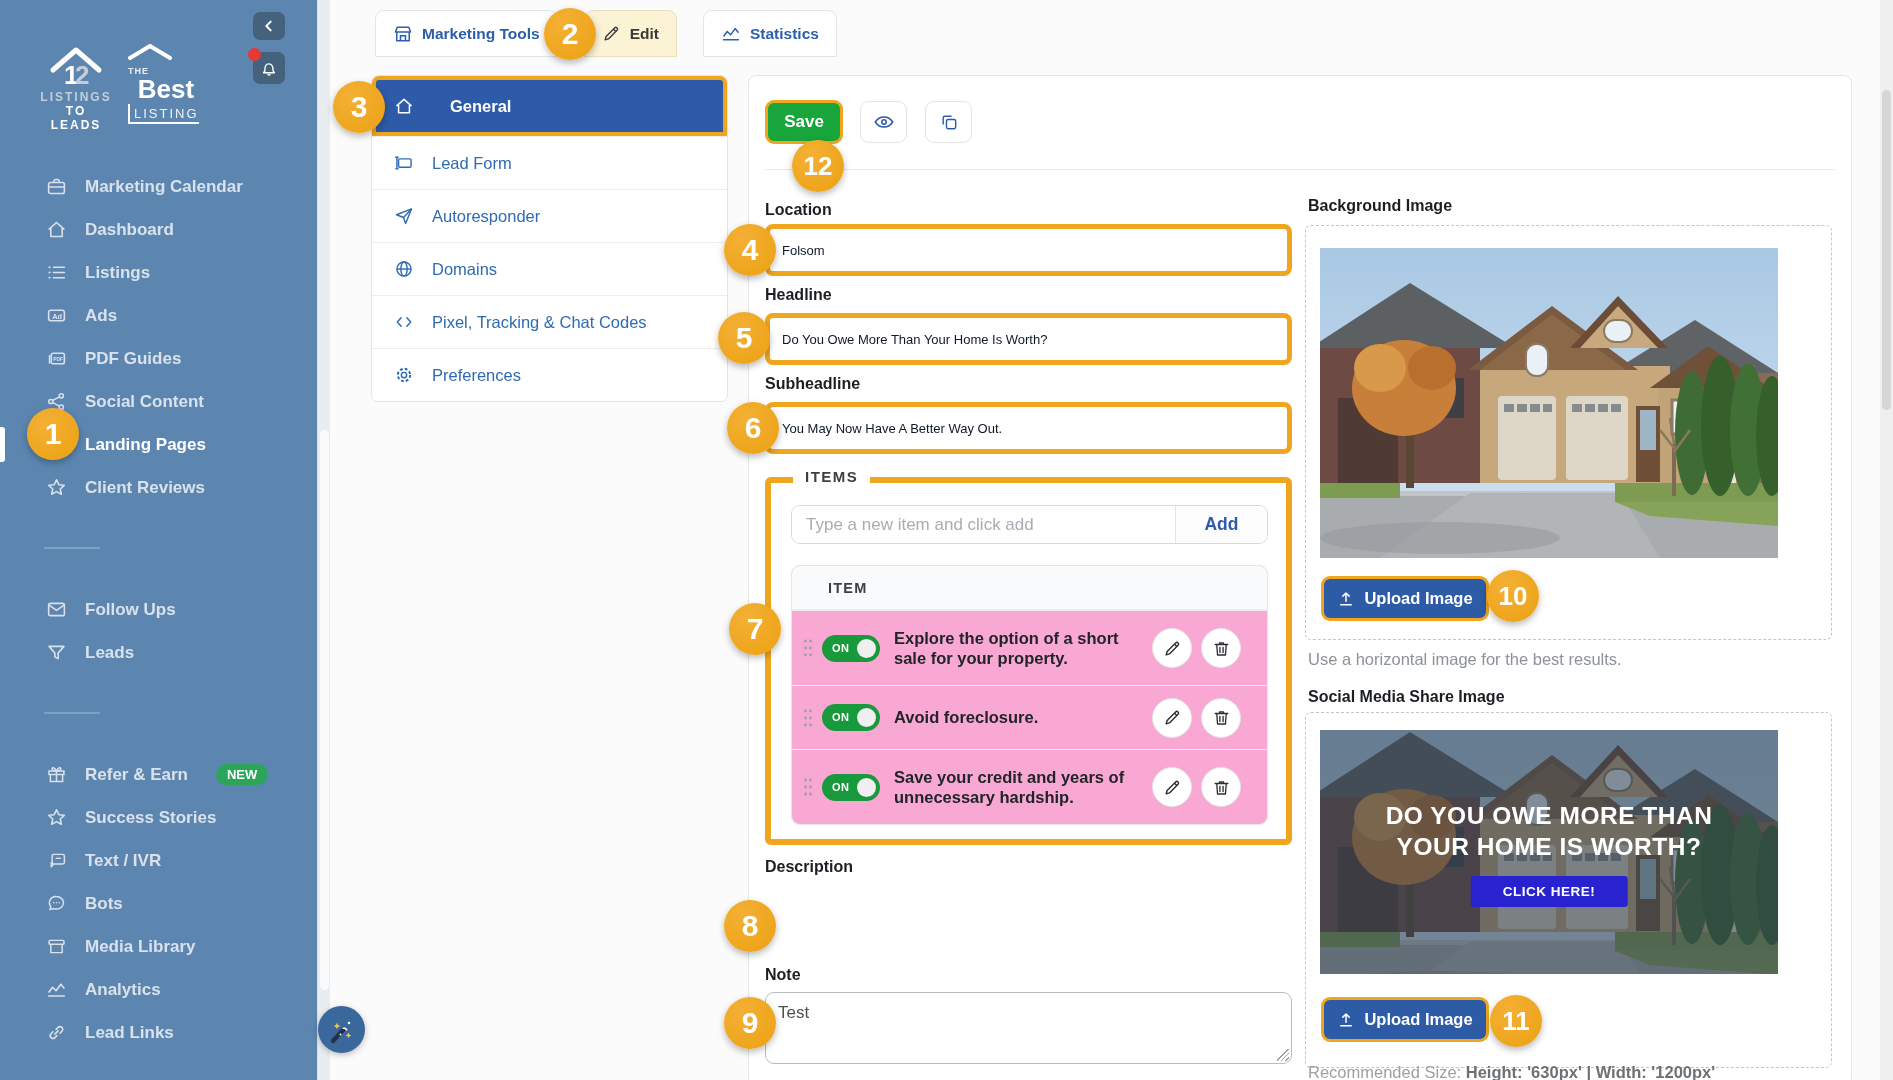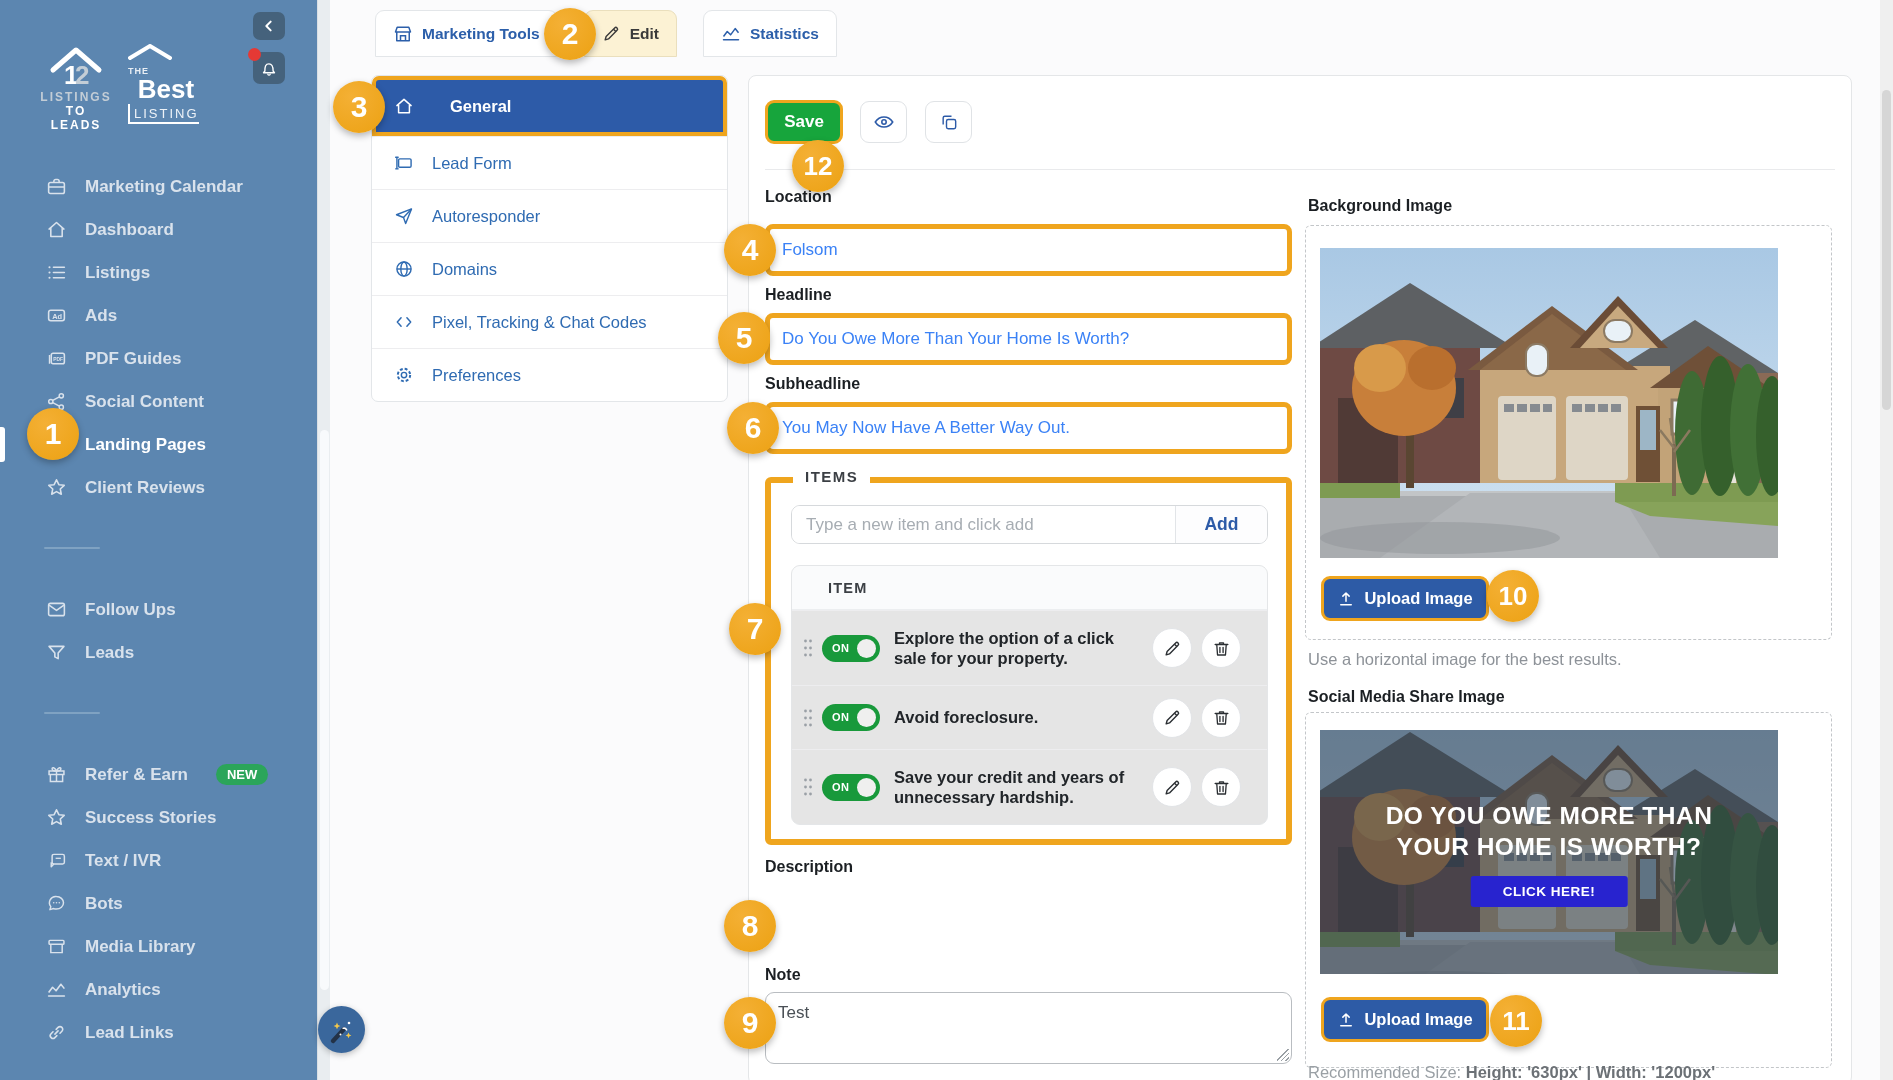--- a/index.html
+++ b/index.html
@@ -43,30 +43,30 @@
   .subnav-item.active { height:60px; background:#2d5ba8; color:#ffffff; font-weight:700; border:4px solid #efa51e; border-radius:7px 7px 0 0; padding-left:18px;gap:36px; }
 
   
   .main-card { position:absolute; left:748px; top:75px; width:1104px; height:1010px; background:#ffffff; border:1px solid #e4e6e8; border-radius:8px; }
 
   .btn-save { position:absolute; left:765px; top:100px; width:78px; height:44px; background:#17a53c; border:3px solid #efa51e; border-radius:9px; color:#ffffff; font-size:17px; font-weight:700; display:flex; align-items:center; justify-content:center; cursor:pointer; z-index:2; }
   .btn-icon { position:absolute; width:47px; height:42px; background:#ffffff; border:1px solid #e0e3e6; border-radius:9px; display:flex; align-items:center; justify-content:center; color:#2d5ba8; cursor:pointer; }
   .toolbar-divider { position:absolute; left:765px; top:169px; width:1070px; height:1px; background:#e9eaec; }
 
   .f-label { position:absolute; left:765px; font-size:16px; font-weight:700; color:#1b1f23; }
-  .a-input { position:absolute; left:765px; width:527px; height:52px; border:5px solid #efa51e; border-radius:8px; background:#fff; font-family:"Liberation Sans",sans-serif; font-size:17px; color:#3b82f6; padding:0 12px; outline:none; }
+  .a-input { position:absolute; left:765px; width:527px; height:52px; border:5px solid #efa51e; border-radius:8px; background:#fff; font-family:"Liberation Sans",sans-serif; font-size:13px; color:#0f172a; padding:0 12px; outline:none; }
 
   
   .items-box { position:absolute; left:765px; top:477px; width:527px; height:368px; border:6px solid #efa51e; border-radius:6px; }
   .items-legend { position:absolute; left:22px; top:-15px; background:#ffffff; padding:0 12px; font-size:15px; font-weight:700; letter-spacing:1.5px; color:#3b3f44; }
   .add-group { position:absolute; left:20px; top:22px; width:477px; height:39px; display:flex; border:1px solid #d6d9dc; border-radius:9px; overflow:hidden; background:#fff; }
   .add-group input { flex:1; border:none; outline:none; font-family:"Liberation Sans",sans-serif; font-size:17px; color:#4a5056; padding:0 14px; }
   .add-group input::placeholder { color:#a7adb3; }
   .add-btn { width:92px; border:none; border-left:1px solid #e2e5e8; background:#fdfdfe; color:#2d5ba8; font-size:17.5px; font-weight:700; cursor:pointer; font-family:"Liberation Sans",sans-serif; }
-  .items-table { position:absolute; left:20px; top:82px; width:477px; border:1px solid #e4e6e8; border-radius:9px; overflow:hidden; background:#e5e5e5; }
+  .items-table { position:absolute; left:20px; top:82px; width:477px; border:1px solid #e4e6e8; border-radius:9px; overflow:hidden; background:#f9a8d4; }
   .items-head { height:44px; display:flex; align-items:center; padding-left:36px; background:#fafbfc; border-bottom:1px solid #eceef0; font-size:14.5px; font-weight:700; letter-spacing:1.2px; color:#3b3f44; }
   .item-row { display:flex; align-items:center; border-top:1px solid #ededef; padding:0 10px 0 8px; }
   .item-row:first-of-type { border-top:none; }
   .row-h2 { height:75px; } .row-h1 { height:64px; }
   .drag { color:#9aa0a6; width:16px; display:flex; justify-content:center; cursor:grab; }
   .toggle { width:58px; height:27px; background:#18993b; border-radius:14px; position:relative; margin:0 14px 0 6px; flex:0 0 auto; cursor:pointer; }
   .toggle .on-txt { position:absolute; left:10px; top:7px; color:#fff; font-size:11px; font-weight:700; letter-spacing:.5px; }
   .toggle .knob { position:absolute; right:4px; top:4px; width:19px; height:19px; background:#efefef; border-radius:50%; }
   .item-text { flex:1; font-size:16.5px; font-weight:700; color:#212529; line-height:1.22; padding-right:6px; }
   .row-actions { display:flex; gap:9px; }
@@ -504,21 +504,21 @@
   <div class="btn-icon" style="left:925px; top:101px;">
     <span>
         <svg class="ic" width="20" height="20" viewBox="0 0 24 24">
           <rect x="9" y="9" width="11" height="11" rx="2" fill="none" stroke="currentColor" stroke-width="1.7"></rect>
           <path d="M5 15V7a2 2 0 0 1 2-2h8" fill="none" stroke="currentColor" stroke-width="1.7"></path>
         </svg>
       </span>
   </div>
   <div class="toolbar-divider"></div>
 
-  <div class="f-label" style="top:188px;">Location</div>
+  <div class="f-label" style="top:201px;">Location</div>
   <input class="a-input" style="top: 224px;" readonly="" value="Folsom">
 
   <div class="f-label" style="top:286px;">Headline</div>
   <input class="a-input" style="top: 313px;" readonly="" value="Do You Owe More Than Your Home Is Worth?">
 
   <div class="f-label" style="top:375px;">Subheadline</div>
   <input class="a-input" style="top: 402px;" readonly="" value="You May Now Have A Better Way Out.">
 
   <div class="items-box">
     <div class="items-legend">ITEMS</div>
@@ -539,21 +539,21 @@
                 <circle cx="7.5" cy="11" r="1.4"></circle>
                 <circle cx="2.5" cy="18" r="1.4"></circle>
                 <circle cx="7.5" cy="18" r="1.4"></circle>
               </g>
             </svg>
           </span>
         <span class="toggle">
             <span class="on-txt">ON</span>
             <span class="knob"></span>
           </span>
-        <span class="item-text" style="max-width:258px;">Explore the option of a click sale for your property.</span>
+        <span class="item-text" style="max-width:258px;">Explore the option of a short sale for your property.</span>
         <span class="row-actions">
           <span class="circle-btn">
               <svg class="ic" width="19" height="19">
                 <use href="#i-pencil"></use>
               </svg>
             </span>
           <span class="circle-btn">
               <svg class="ic" width="19" height="19">
                 <use href="#i-trash"></use>
               </svg>

